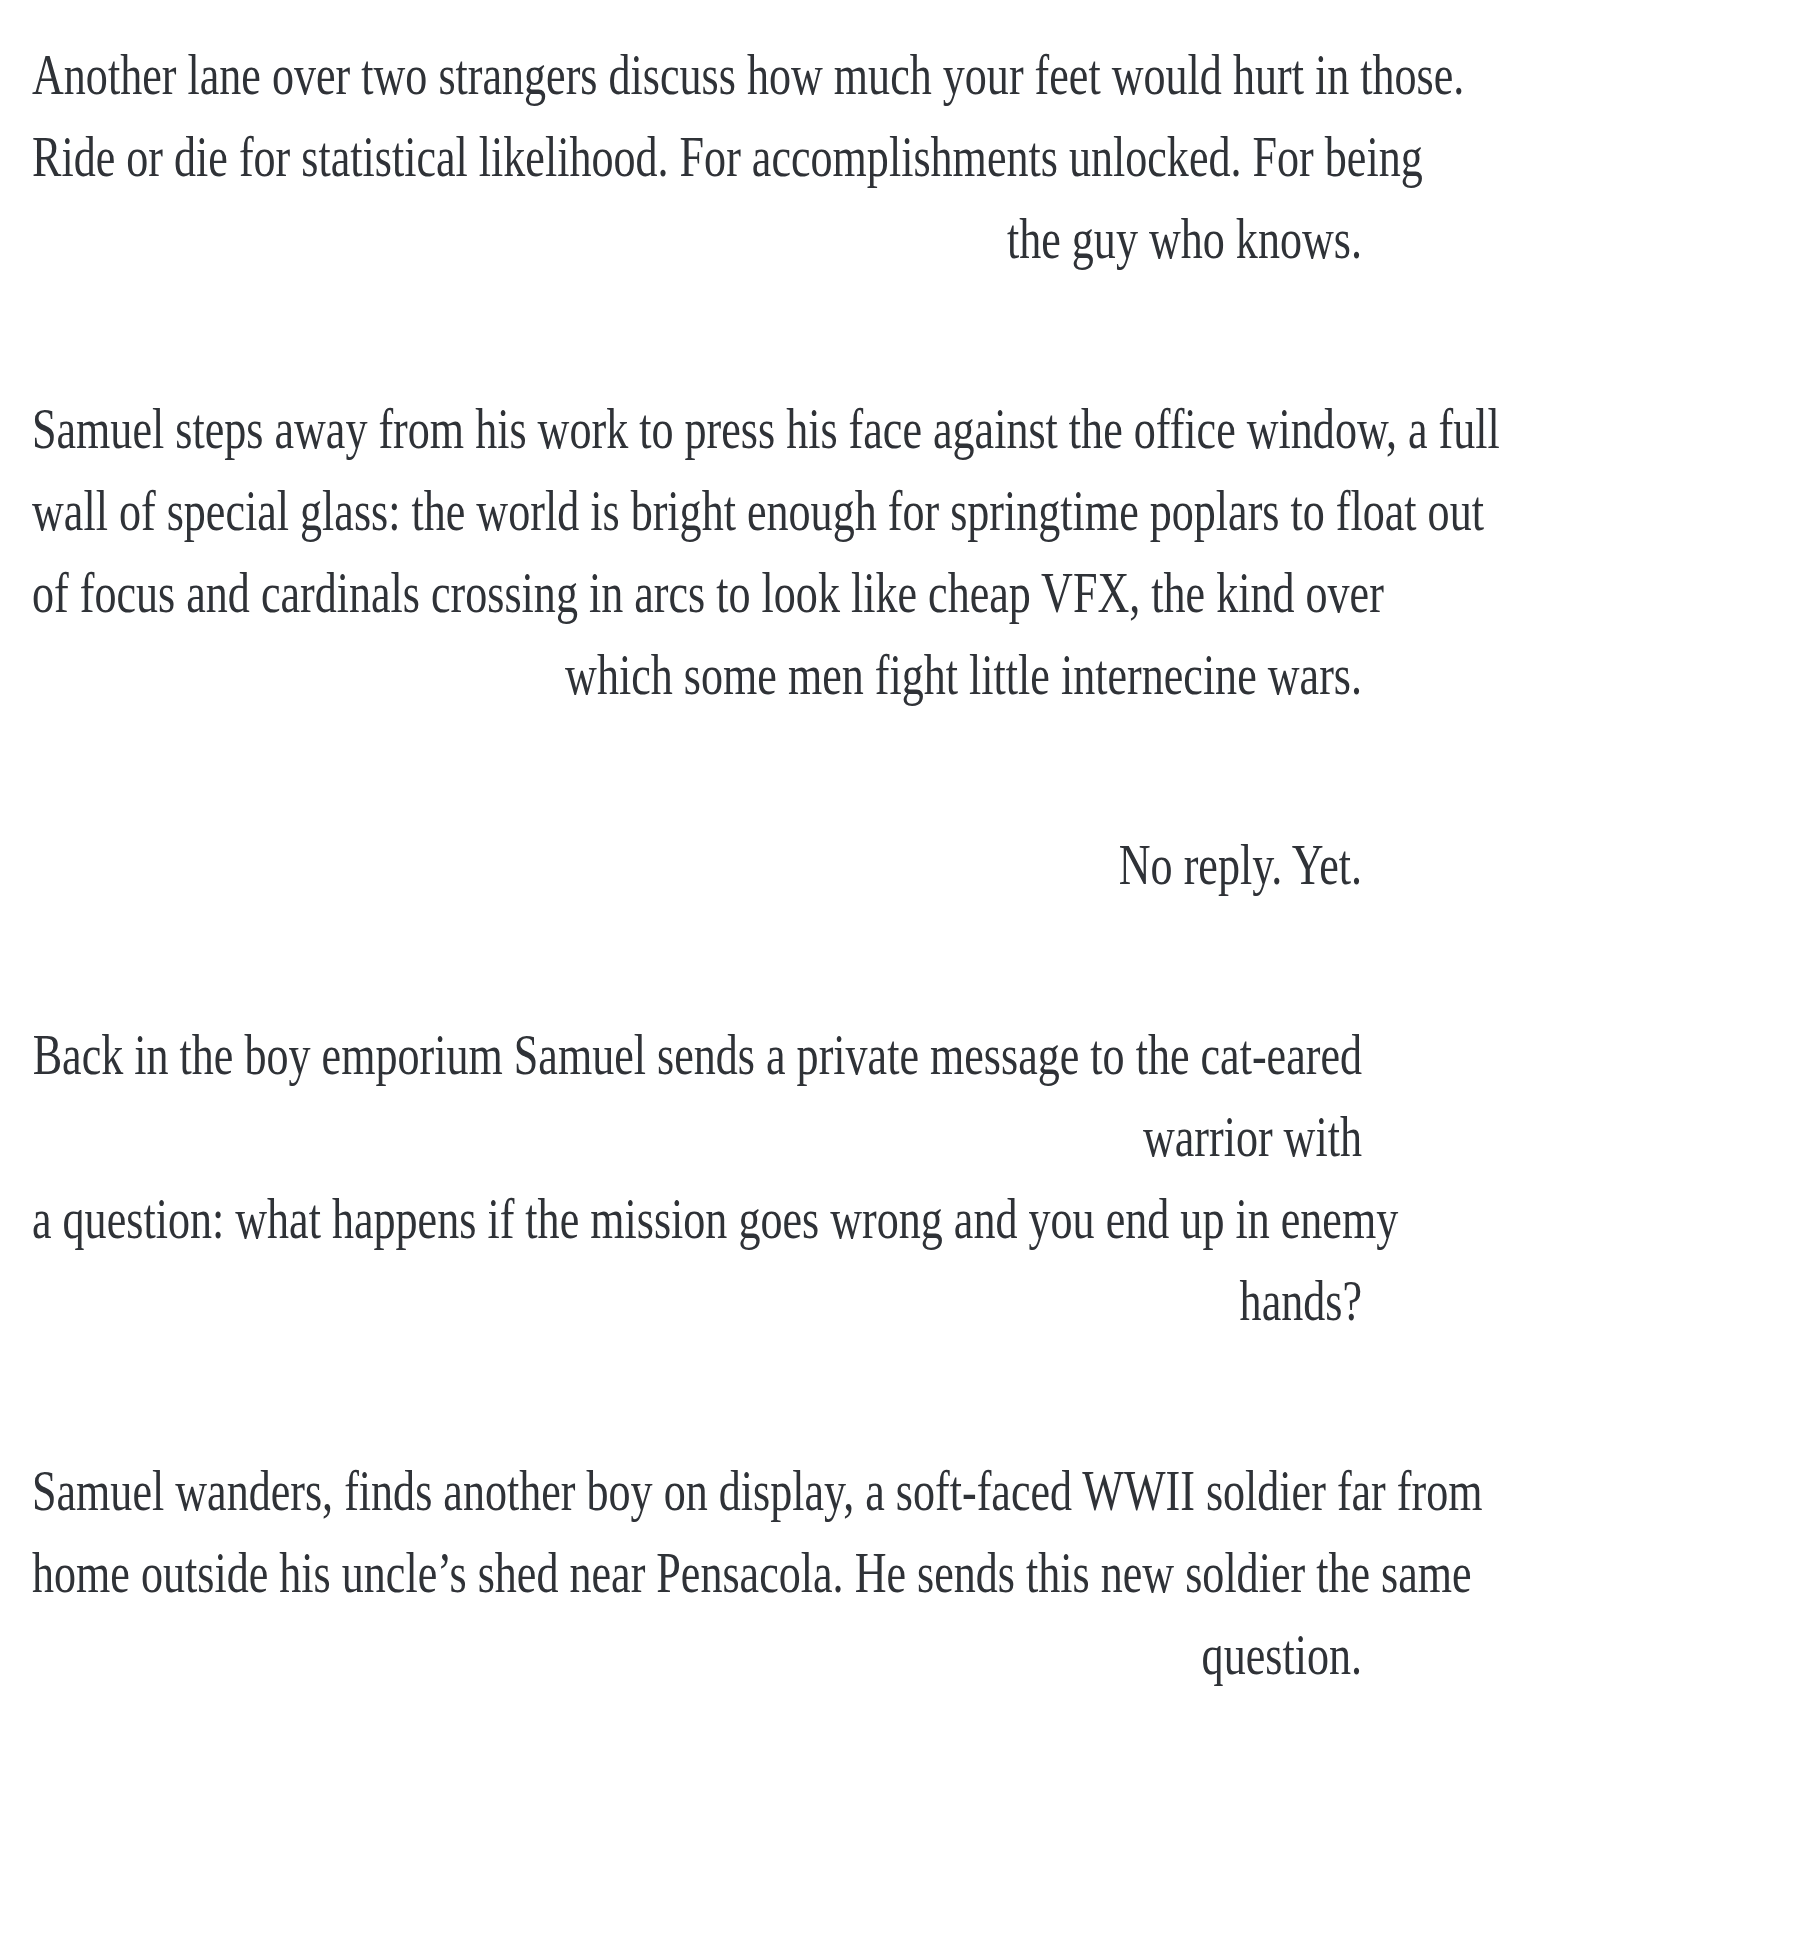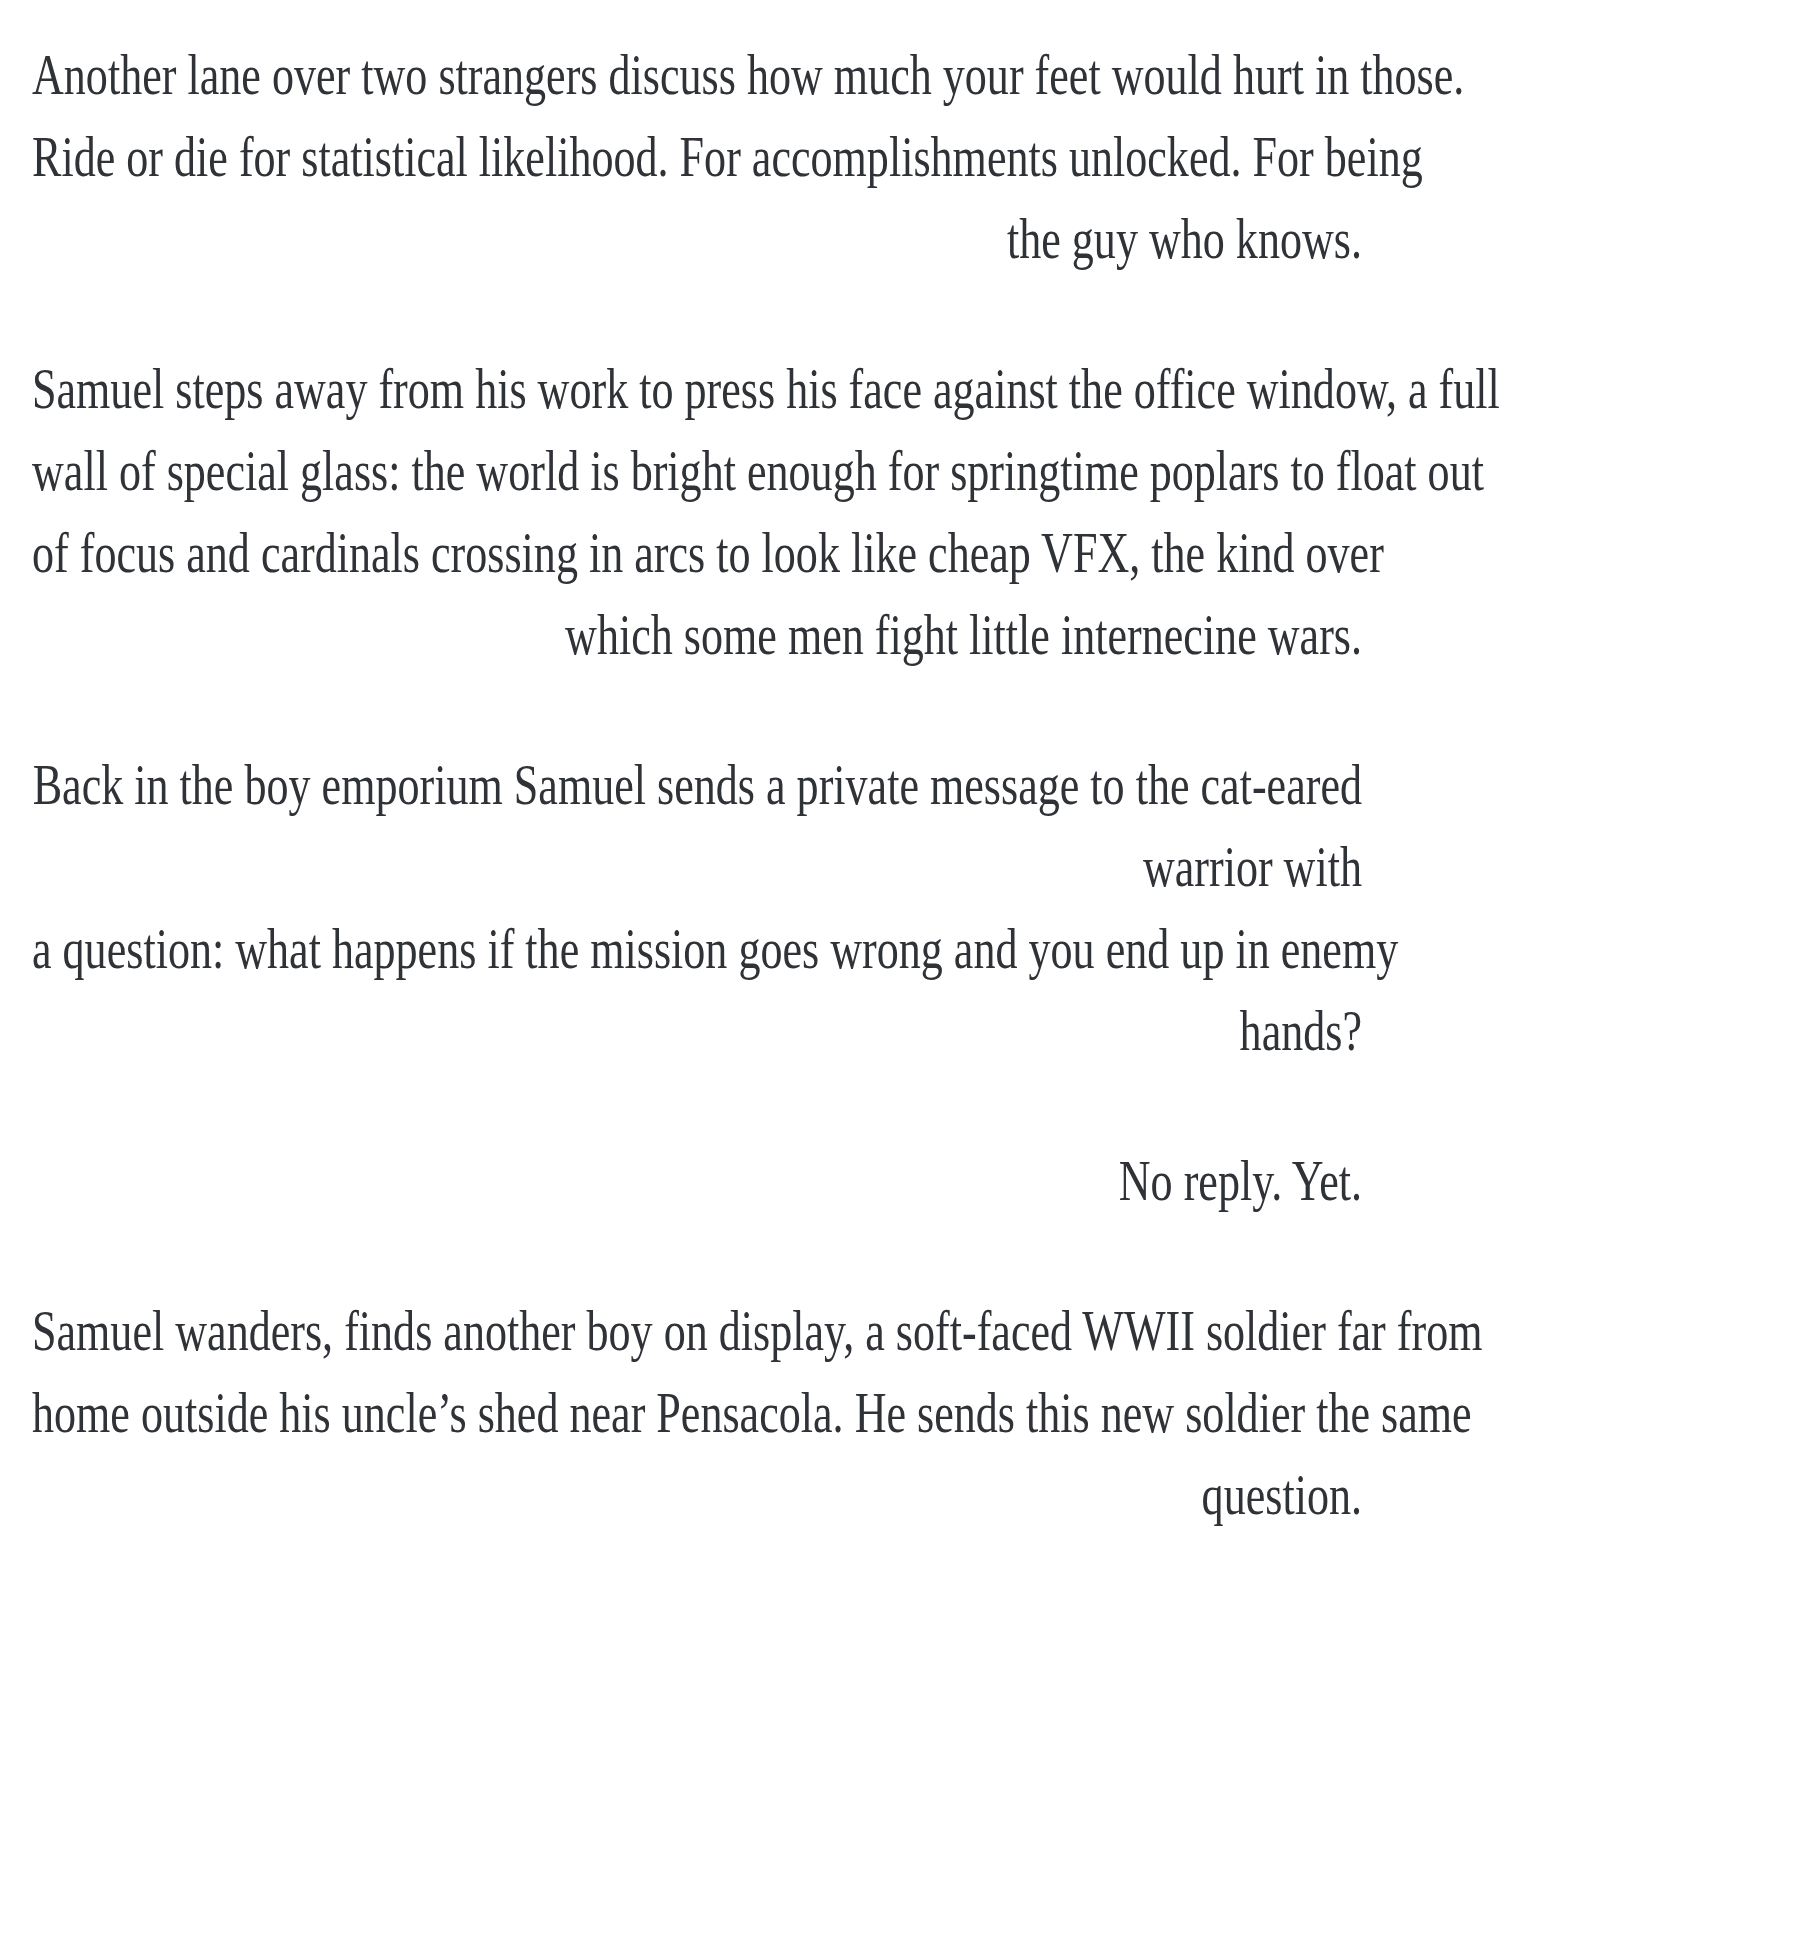--- a/index.html
+++ b/index.html
@@ -16,21 +16,21 @@
   }
   main[data-name="article-body"] {
     padding: 34px 30px 0 32px;
     text-align: right;
   }
   p.para {
     margin: 0;
     padding: 0;
   }
   p.para + p.para {
-    margin-top: 68px;
+    margin-top: 108px;
   }
   span.line {
     display: block;
     font-size: 58px;
     line-height: 82px;
     white-space: nowrap;
     
     transform: scaleX(0.76);
     transform-origin: 0 50%;
   }
@@ -44,26 +44,26 @@
       <span class="line" data-name="text-line">Ride or die for statistical likelihood. For accomplishments unlocked. For being</span>
       <span class="line" data-name="text-line">the guy who knows.</span>
     </p>
     <p class="para" data-name="paragraph">
       <span class="line" data-name="text-line">Samuel steps away from his work to press his face against the office window, a full</span>
       <span class="line" data-name="text-line">wall of special glass: the world is bright enough for springtime poplars to float out</span>
       <span class="line" data-name="text-line">of focus and cardinals crossing in arcs to look like cheap VFX, the kind over</span>
       <span class="line" data-name="text-line">which some men fight little internecine wars.</span>
     </p>
     <p class="para" data-name="paragraph">
+      <span class="line" data-name="text-line">No reply. Yet.</span>
+    </p>
+    <p class="para" data-name="paragraph">
       <span class="line" data-name="text-line">Back in the boy emporium Samuel sends a private message to the cat-eared</span>
       <span class="line" data-name="text-line">warrior with</span>
       <span class="line" data-name="text-line">a question: what happens if the mission goes wrong and you end up in enemy</span>
       <span class="line" data-name="text-line">hands?</span>
-    </p>
-    <p class="para" data-name="paragraph">
-      <span class="line" data-name="text-line">No reply. Yet.</span>
     </p>
     <p class="para" data-name="paragraph">
       <span class="line" data-name="text-line">Samuel wanders, finds another boy on display, a soft-faced WWII soldier far from</span>
       <span class="line" data-name="text-line">home outside his uncle’s shed near Pensacola. He sends this new soldier the same</span>
       <span class="line" data-name="text-line">question.</span>
     </p>
   </main>
 
 </body></html>

